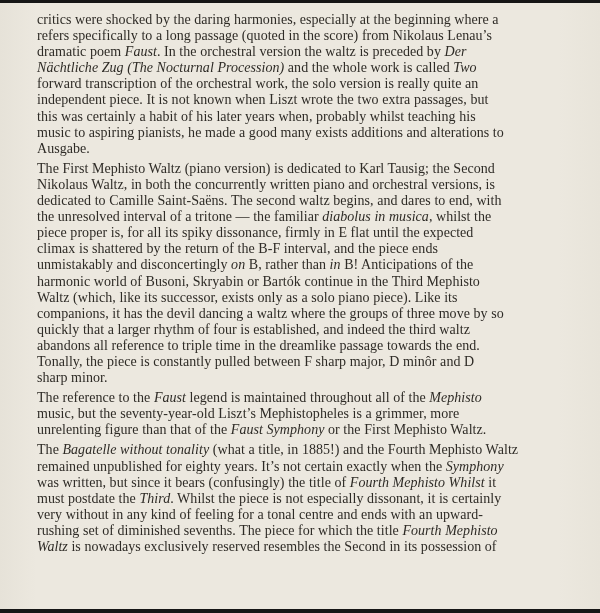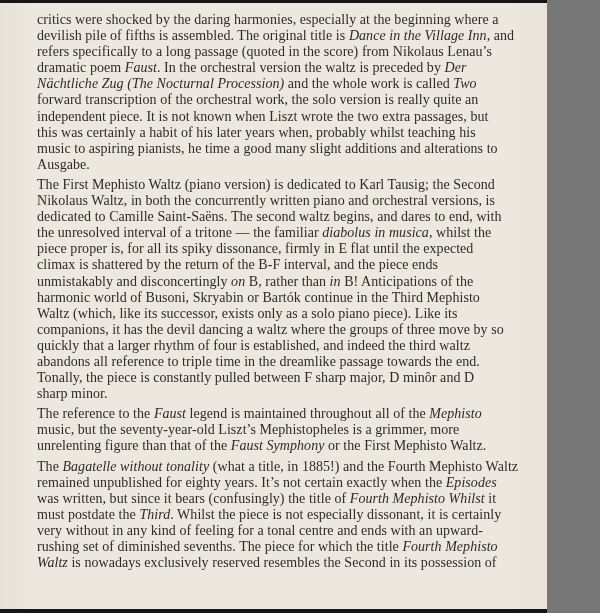--- a/index.html
+++ b/index.html
@@ -2,27 +2,26 @@
 <html style="--bg: #ebe7de; --ink: #2e2b26; --edge: #161616;"><head>
 <meta charset="utf-8">
 <style>
   html, body {
     margin: 0;
     padding: 0;
     background: #777;
   }
   .scan-page {
     position: relative;
-    width: 524px;
+    width: 600px;
     height: 613px;
     overflow: hidden;
     background: var(--bg, #ebe7de);
     background-image: linear-gradient(90deg, #e6e2d8 0%, #ece8df 6%, #ece8df 93%, #e8e4da 100%);
     font-family: "Liberation Serif", serif;
-    padding-left: 23px;
   }
   .edge {
     position: absolute;
     left: 0;
     width: 100%;
     background: var(--edge, #161616);
   }
   .edge-top { top: 0; height: 3px; }
   .edge-bottom { bottom: 0; height: 4px; }
   .text-block {
@@ -47,28 +46,27 @@
   }
 </style>
 </head>
 <body>
 
 <div class="scan-page">
   <div class="edge edge-top"></div>
   <div class="text-block">
       <p class="para">
         <span class="line">critics were shocked by the daring harmonies, especially at the beginning where a</span>
-        <span class="line">devilish pile of fifths is assembled. The original title is <i>Dance in the Village Inn</i>, and</span>
         <span class="line">refers specifically to a long passage (quoted in the score) from Nikolaus Lenau’s</span>
         <span class="line">dramatic poem <i>Faust</i>. In the orchestral version the waltz is preceded by <i>Der</i></span>
         <span class="line"><i>Nächtliche Zug (The Nocturnal Procession)</i> and the whole work is called <i>Two</i></span>
         <span class="line">forward transcription of the orchestral work, the solo version is really quite an</span>
         <span class="line">independent piece. It is not known when Liszt wrote the two extra passages, but</span>
         <span class="line">this was certainly a habit of his later years when, probably whilst teaching his</span>
-        <span class="line">music to aspiring pianists, he time a good many slight additions and alterations to</span>
+        <span class="line">music to aspiring pianists, he made a good many exists additions and alterations to</span>
         <span class="line">Ausgabe.</span>
       </p>
       <p class="para">
         <span class="line">The First Mephisto Waltz (piano version) is dedicated to Karl Tausig; the Second</span>
         <span class="line">Nikolaus Waltz, in both the concurrently written piano and orchestral versions, is</span>
         <span class="line">dedicated to Camille Saint-Saëns. The second waltz begins, and dares to end, with</span>
         <span class="line">the unresolved interval of a tritone — the familiar <i>diabolus in musica</i>, whilst the</span>
         <span class="line">piece proper is, for all its spiky dissonance, firmly in E flat until the expected</span>
         <span class="line">climax is shattered by the return of the B-F interval, and the piece ends</span>
         <span class="line">unmistakably and disconcertingly <i>on</i> B, rather than <i>in</i> B! Anticipations of the</span>
@@ -80,21 +78,21 @@
         <span class="line">Tonally, the piece is constantly pulled between F sharp major, D minôr and D</span>
         <span class="line">sharp minor.</span>
       </p>
       <p class="para">
         <span class="line">The reference to the <i>Faust</i> legend is maintained throughout all of the <i>Mephisto</i></span>
         <span class="line">music, but the seventy-year-old Liszt’s Mephistopheles is a grimmer, more</span>
         <span class="line">unrelenting figure than that of the <i>Faust Symphony</i> or the First Mephisto Waltz.</span>
       </p>
       <p class="para">
         <span class="line">The <i>Bagatelle without tonality</i> (what a title, in 1885!) and the Fourth Mephisto Waltz</span>
-        <span class="line">remained unpublished for eighty years. It’s not certain exactly when the <i>Episodes</i></span>
+        <span class="line">remained unpublished for eighty years. It’s not certain exactly when the <i>Symphony</i></span>
         <span class="line">was written, but since it bears (confusingly) the title of <i>Fourth Mephisto Whilst</i> it</span>
         <span class="line">must postdate the <i>Third</i>. Whilst the piece is not especially dissonant, it is certainly</span>
         <span class="line">very without in any kind of feeling for a tonal centre and ends with an upward-</span>
         <span class="line">rushing set of diminished sevenths. The piece for which the title <i>Fourth Mephisto</i></span>
         <span class="line"><i>Waltz</i> is nowadays exclusively reserved resembles the Second in its possession of</span>
       </p>
     </div>
   <div class="edge edge-bottom"></div>
 </div>
 

